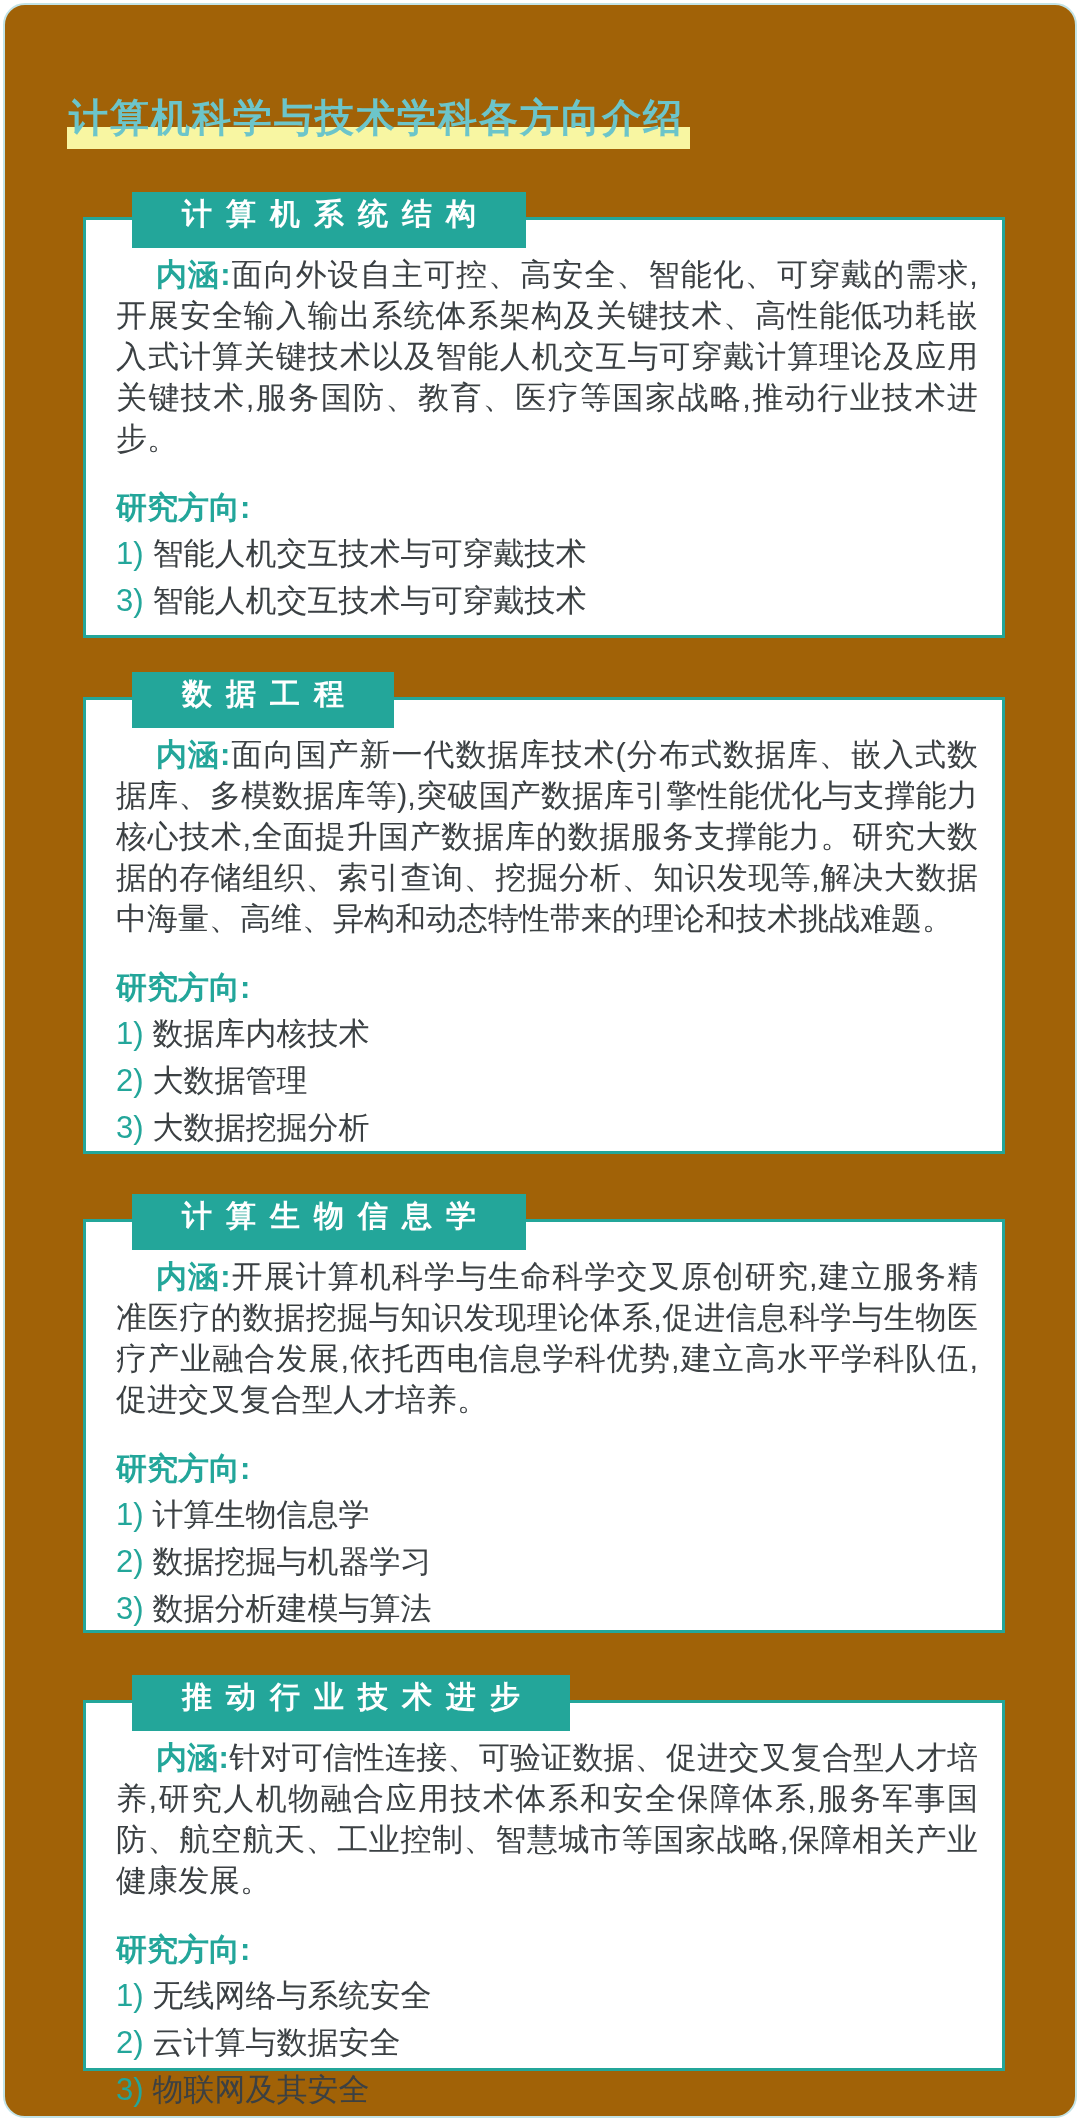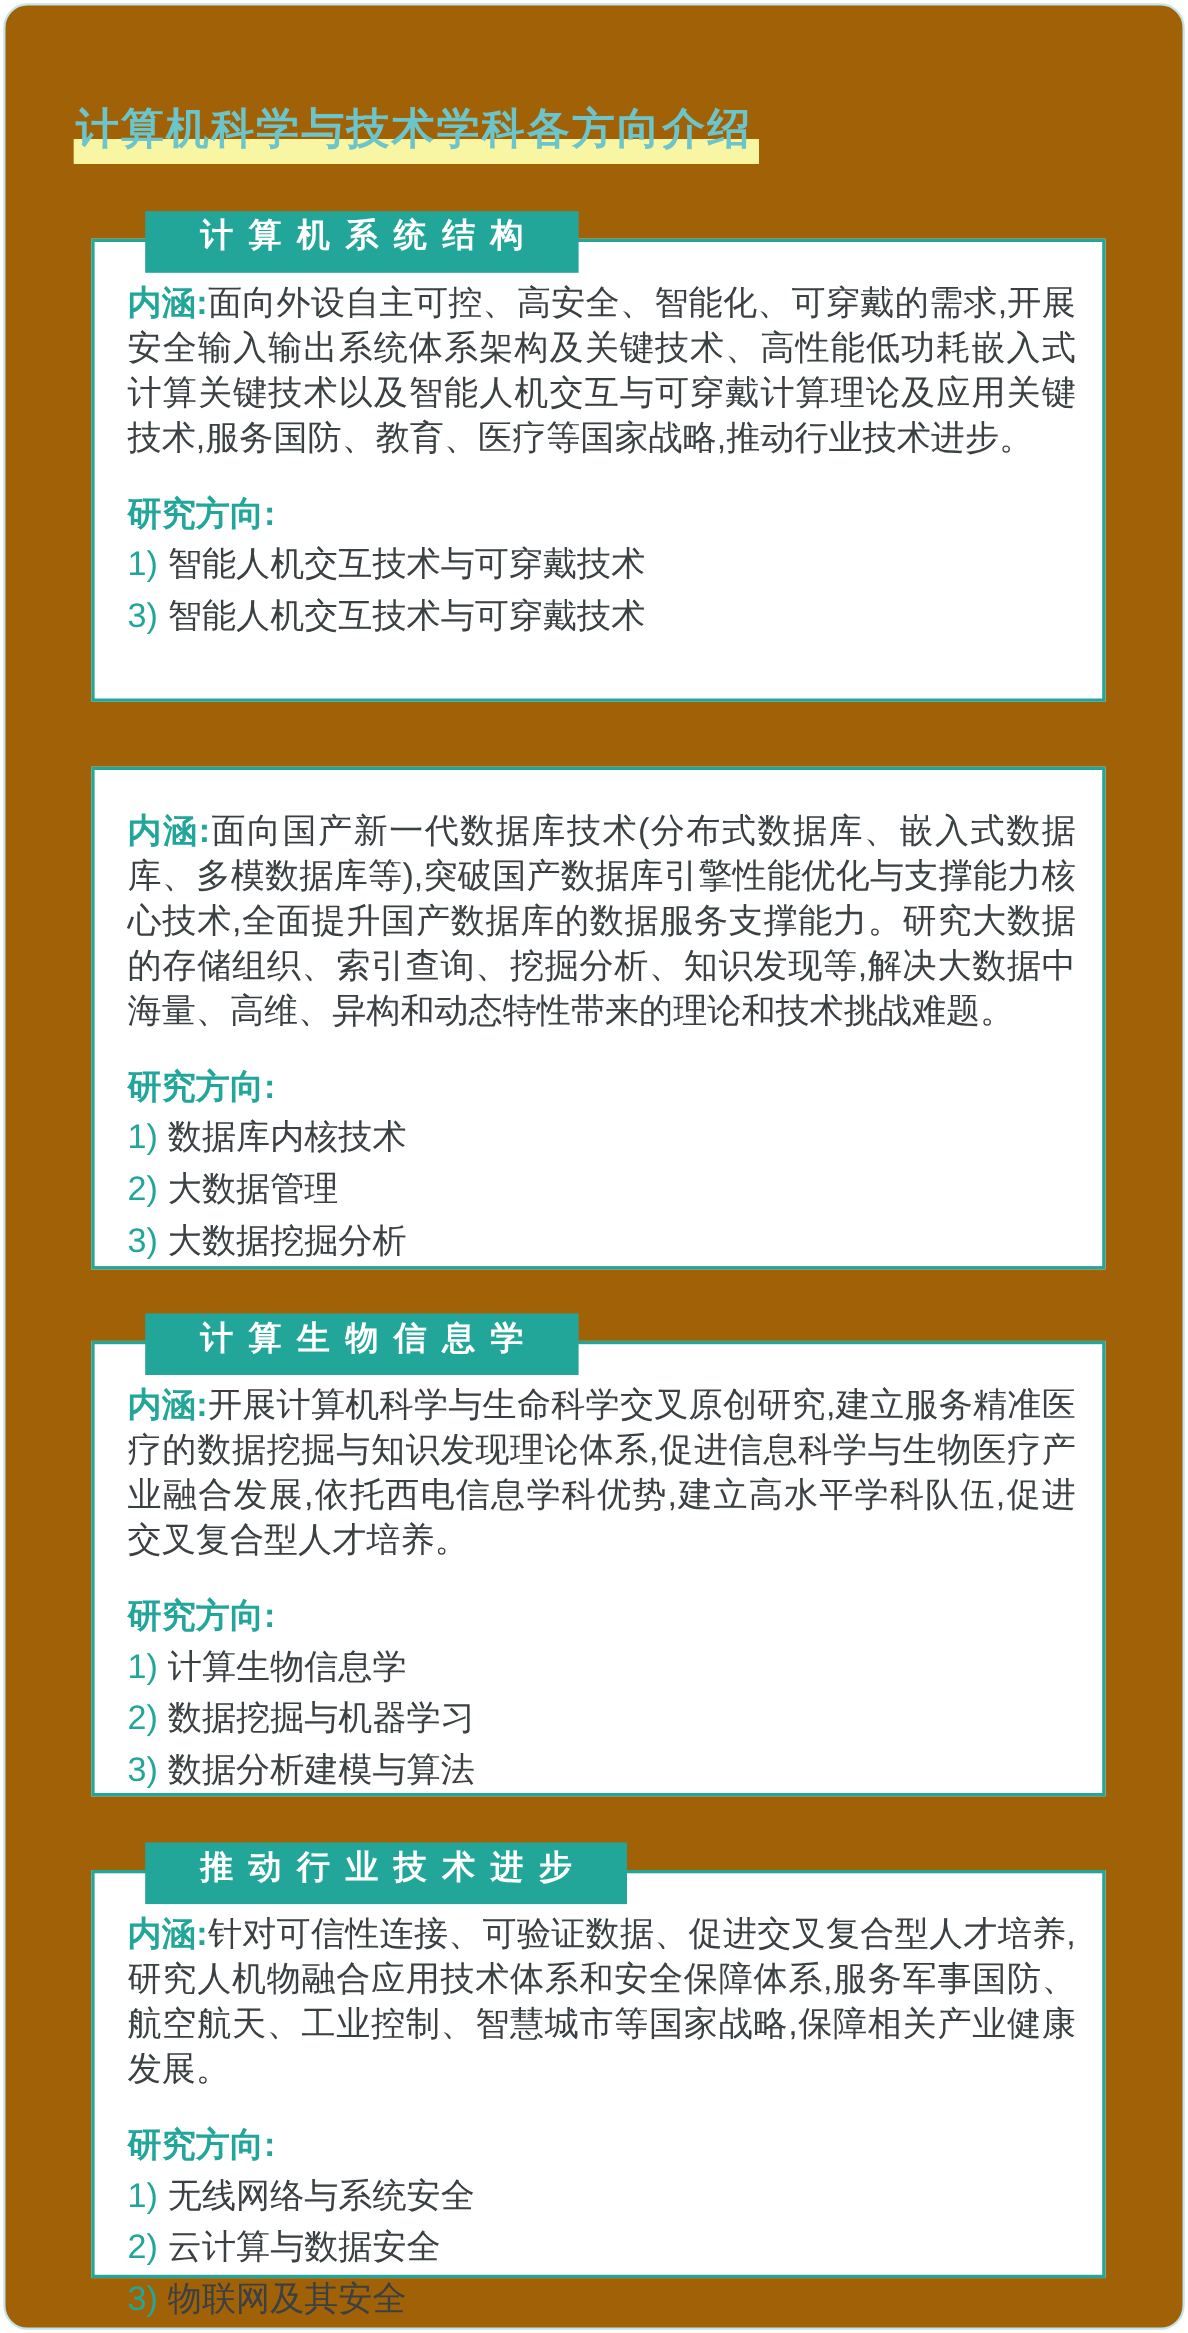--- a/index.html
+++ b/index.html
@@ -65,20 +65,21 @@
   .connotation {
     font-size: 31px;
     line-height: 41px;
     color: #3b4043;
     text-align: justify;
     margin: 0;
   }
   .label-teal {
     color: #23a69a;
     font-weight: bold;
+    margin-left: 40px;
   }
   .directions-heading {
     margin-top: 27px;
     font-size: 31px;
     line-height: 44px;
     color: #23a69a;
     font-weight: bold;
   }
   .direction-item {
     font-size: 31px;
@@ -103,20 +104,21 @@
       <div class="badge">计算机系统结构</div>
       <div class="content">
         <p class="connotation"><span class="label-teal">内涵:</span><span>面向外设自主可控、高安全、智能化、可穿戴的需求,开展安全输入输出系统体系架构及关键技术、高性能低功耗嵌入式计算关键技术以及智能人机交互与可穿戴计算理论及应用关键技术,服务国防、教育、医疗等国家战略,推动行业技术进步。</span></p>
         <div class="directions-heading">研究方向:</div>
         <div class="direction-item"><span class="direction-num">1)</span><span>智能人机交互技术与可穿戴技术</span></div>
         <div class="direction-item"><span class="direction-num">3)</span><span>智能人机交互技术与可穿戴技术</span></div>
       </div>
     </div>
 
     <div class="section section-2">
+      <div class="badge">数据工程</div>
       <div class="content">
         <p class="connotation"><span class="label-teal">内涵:</span><span>面向国产新一代数据库技术(分布式数据库、嵌入式数据库、多模数据库等),突破国产数据库引擎性能优化与支撑能力核心技术,全面提升国产数据库的数据服务支撑能力。研究大数据的存储组织、索引查询、挖掘分析、知识发现等,解决大数据中海量、高维、异构和动态特性带来的理论和技术挑战难题。</span></p>
         <div class="directions-heading">研究方向:</div>
         <div class="direction-item"><span class="direction-num">1)</span><span>数据库内核技术</span></div>
         <div class="direction-item"><span class="direction-num">2)</span><span>大数据管理</span></div>
         <div class="direction-item"><span class="direction-num">3)</span><span>大数据挖掘分析</span></div>
       </div>
     </div>
 
     <div class="section section-3">

